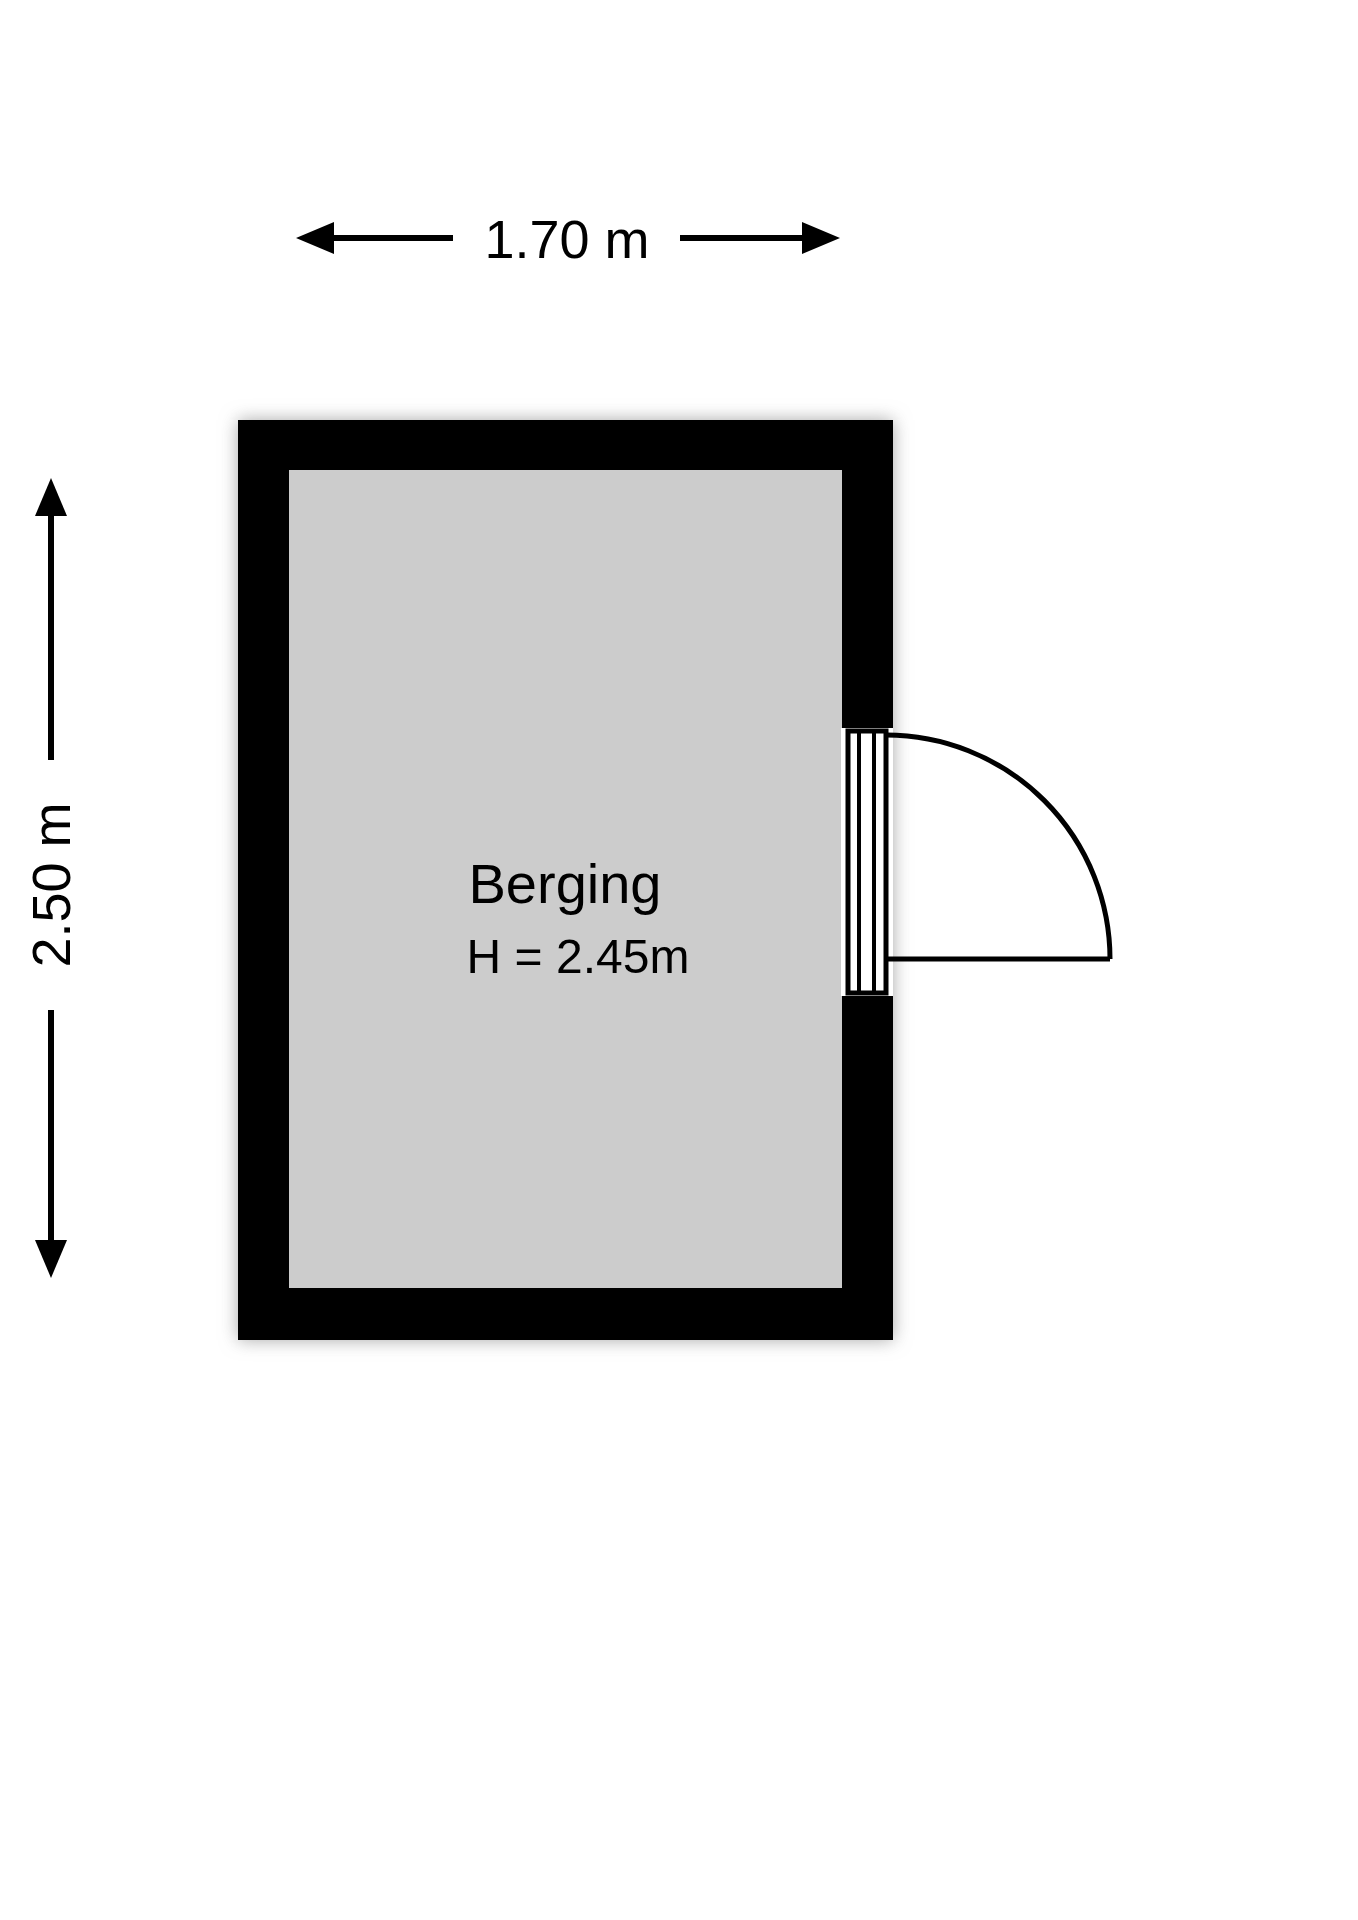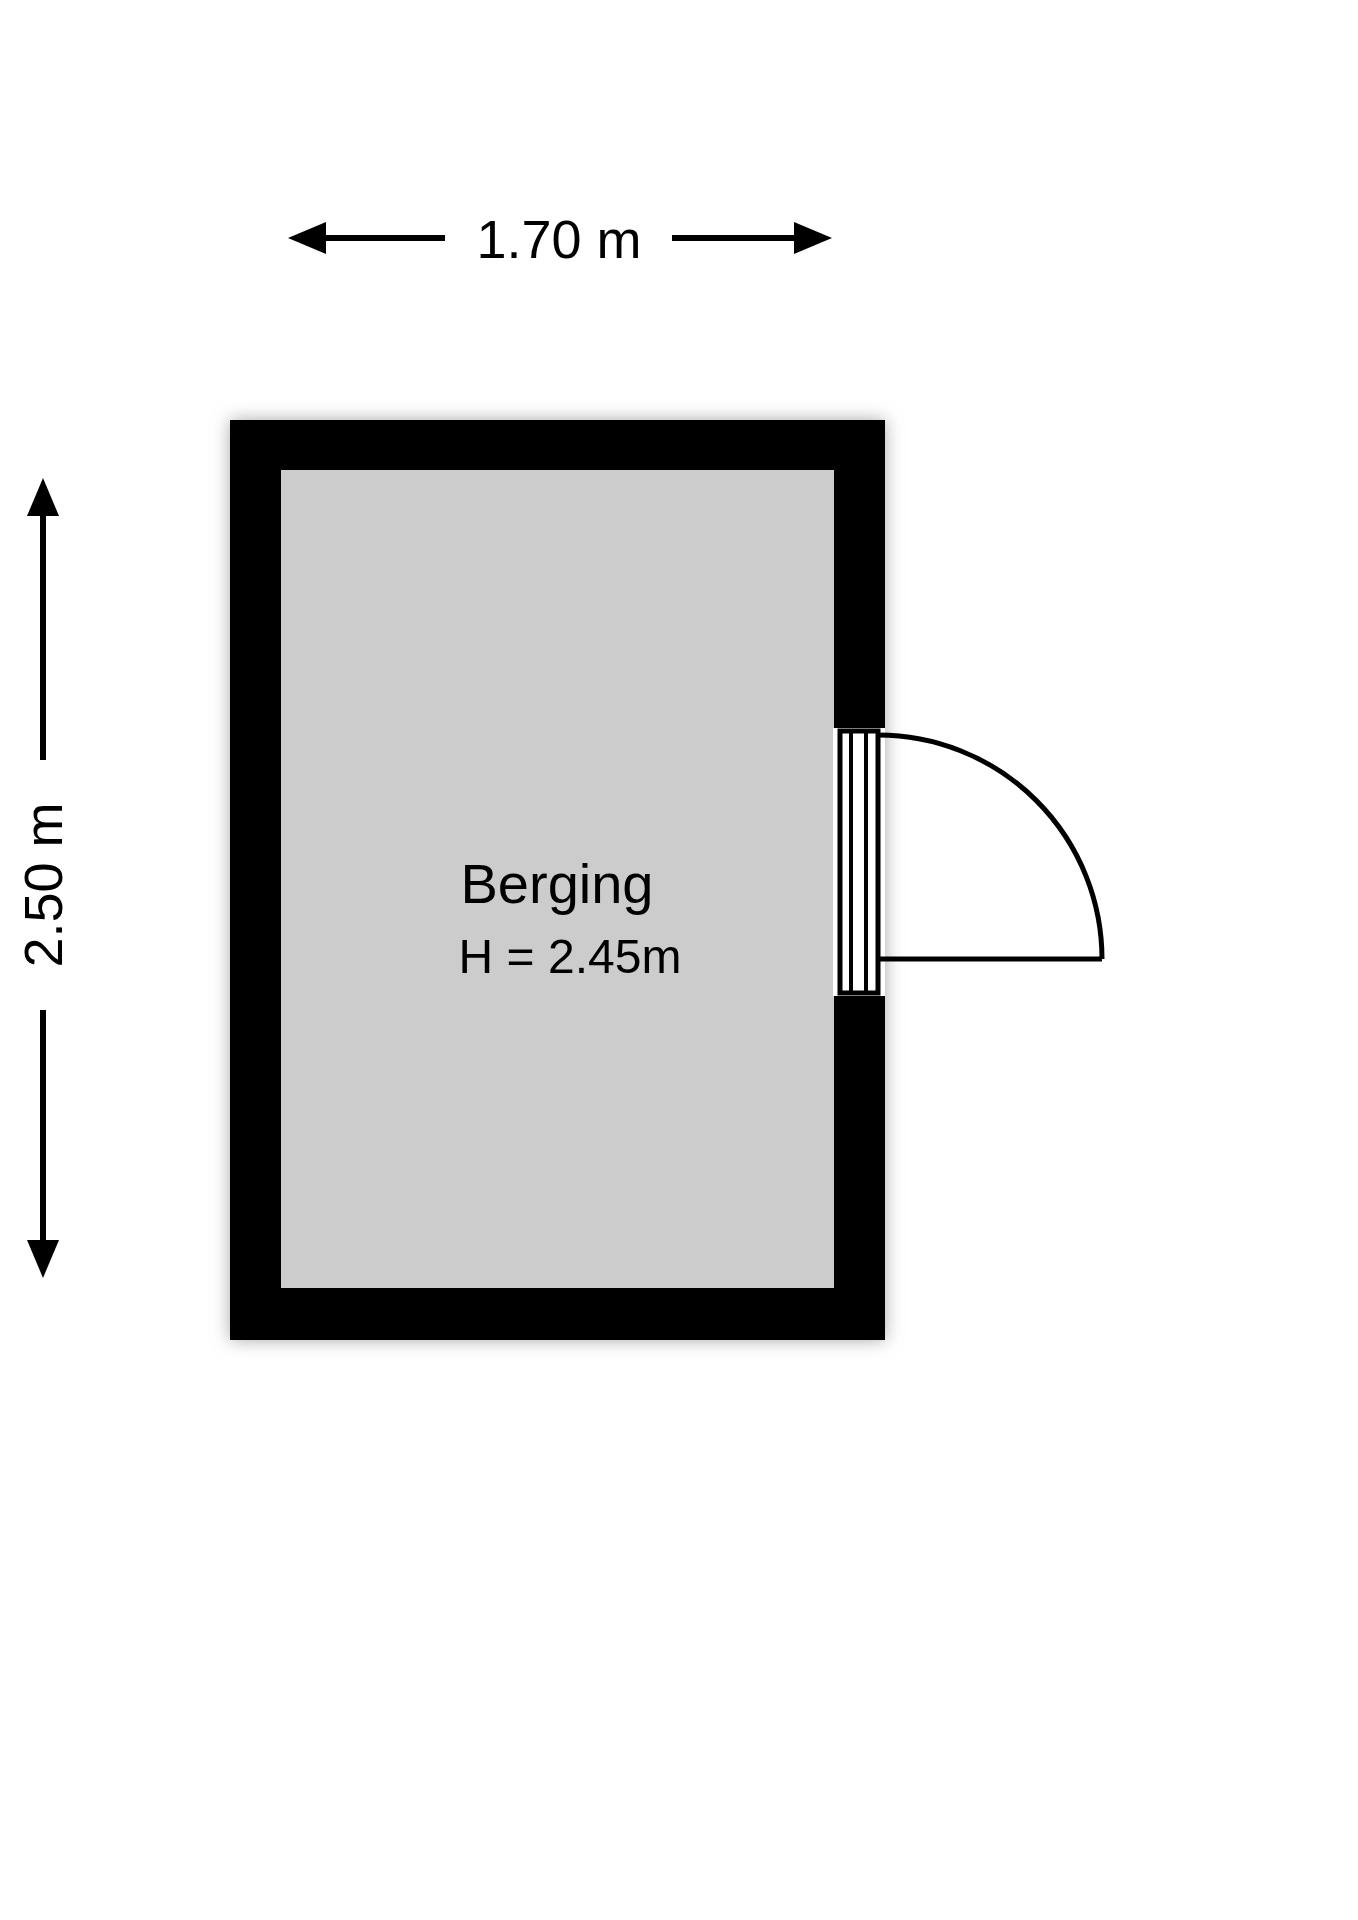--- a/index.html
+++ b/index.html
@@ -10,21 +10,21 @@
   }
   body {
     width: 1358px;
     height: 1920px;
     position: relative;
     overflow: hidden;
     font-family: "Liberation Sans", sans-serif;
   }
   #plan-root {
     position: absolute;
-    left: 0;
+    left: 8px;
     top: 0;
     width: 1322px;
     height: 1920px;
   }
   #plan-svg {
     display: block;
     width: 1358px;
     height: 1920px;
   }
   .dim-text {

